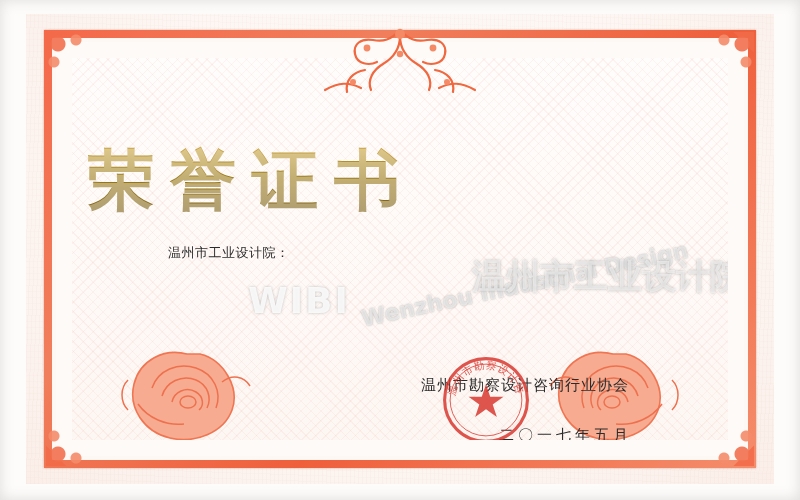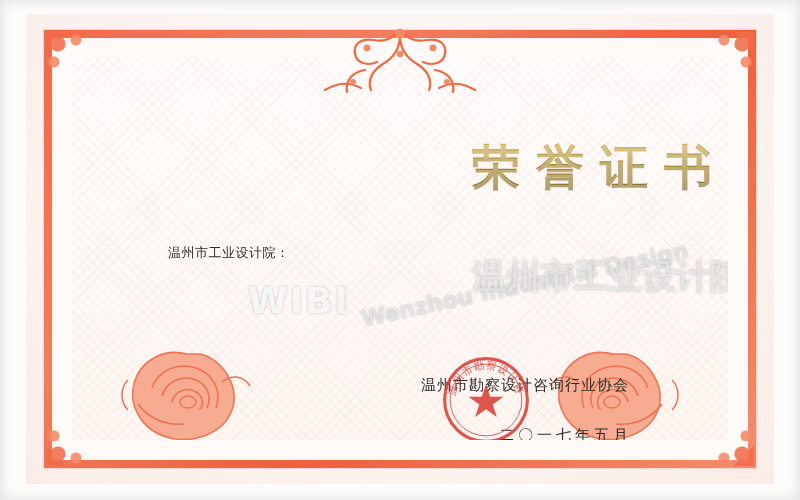--- a/index.html
+++ b/index.html
@@ -137,23 +137,23 @@
     opacity: 0.95;
   }
   .rose.left { left: 40px; }
   .rose.right { right: 40px; }
 
   
   .title {
     position: absolute;
     left: 0; right: 0;
     top: 78px;
-    text-align: right;
+    text-align: left;
     font-family: "DejaVu Serif", "Liberation Serif", serif;
-    font-size: 48px;
+    font-size: 66px;
     font-weight: 700;
     letter-spacing: 16px;
     text-indent: 16px;
     color: #8a6a18;
     background: linear-gradient(180deg, #d9b24a 0%, #9c7a18 45%, #6f5310 100%);
     -webkit-background-clip: text;
     background-clip: text;
     -webkit-text-fill-color: transparent;
     text-shadow: 0 1px 0 rgba(255,255,255,0.4);
     z-index: 20;

